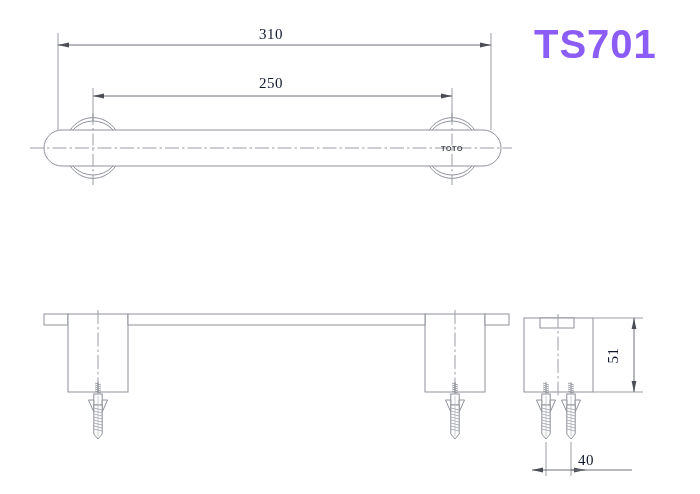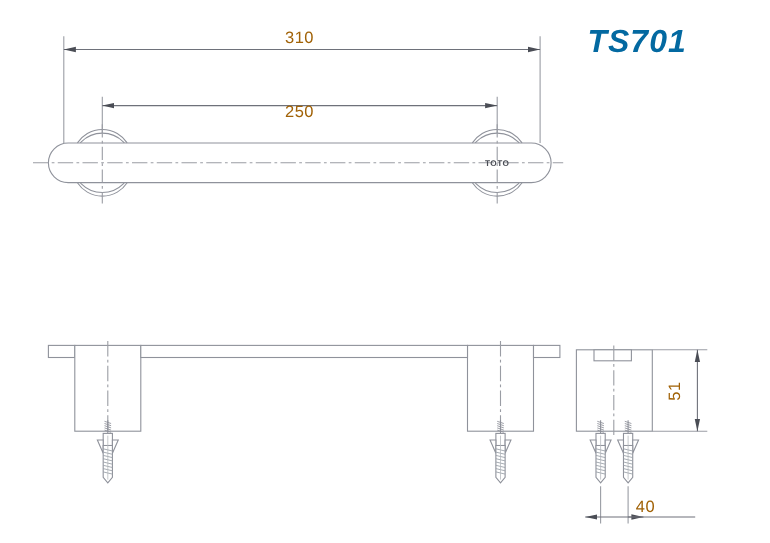--- a/index.html
+++ b/index.html
@@ -4,34 +4,33 @@
 <style>
   html,body{margin:0;padding:0;background:#ffffff;}
   body{
     width:700px;height:494px;position:relative;overflow:hidden;
     font-family:"Liberation Sans", sans-serif;
     color:#2b2b2b;
   }
   #sheet{position:absolute;left:0;top:0;width:700px;height:494px;}
   .dimtext{
     position:absolute;
-    font-family:Liberation Sans, sans-serif;
+    font-family:Liberation Serif, serif;
     font-size:15px;
-    color:#a16207;
+    color:#0f172a;
     letter-spacing:.5px;
     white-space:nowrap;
   }
   #title{
     position:absolute;
     font-family:"Liberation Sans", sans-serif;
     font-weight:bold;
-    font-style:italic;
-    font-size:29px;
+    font-size:40px;
     letter-spacing:1px;
-    color:#0369a1;
+    color:#8b5cf6;
     white-space:nowrap;
   }
   .vtext{transform-origin:50% 50%;}
 </style>
 </head>
 <body>
 
 <svg id="sheet" viewBox="0 0 700 494" xmlns="http://www.w3.org/2000/svg">
 
   <defs>
@@ -151,19 +150,19 @@
     <line x1="532" y1="470" x2="546" y2="470" stroke="#6e717a" stroke-width="1" marker-start="url(#arrL)"></line>
     <line x1="571" y1="470" x2="585" y2="470" stroke="#6e717a" stroke-width="1" marker-end="url(#arrR)"></line>
     <line x1="571" y1="470" x2="632" y2="470" stroke="#6e717a" stroke-width="1"></line>
   </g>
 
   <text id="logoText" x="452" y="151" text-anchor="middle" font-family="Liberation Sans, sans-serif" font-size="7.5" font-weight="bold" letter-spacing="0.4" fill="#4a4d55">TOTO</text>
 </svg>
 
 <div class="dimtext" style="left:259px;top:26px;">310</div>
 
-<div class="dimtext" style="left:259px;top:93px;">250</div>
+<div class="dimtext" style="left:259px;top:75px;">250</div>
 
 <div class="dimtext vtext" style="left:605px;top:347px;transform:rotate(-90deg);">51</div>
 
 <div class="dimtext" style="left:578px;top:452px;">40</div>
 
 <div id="title" style="left:534px;top:22px;">TS701</div>
 
 </body></html>

